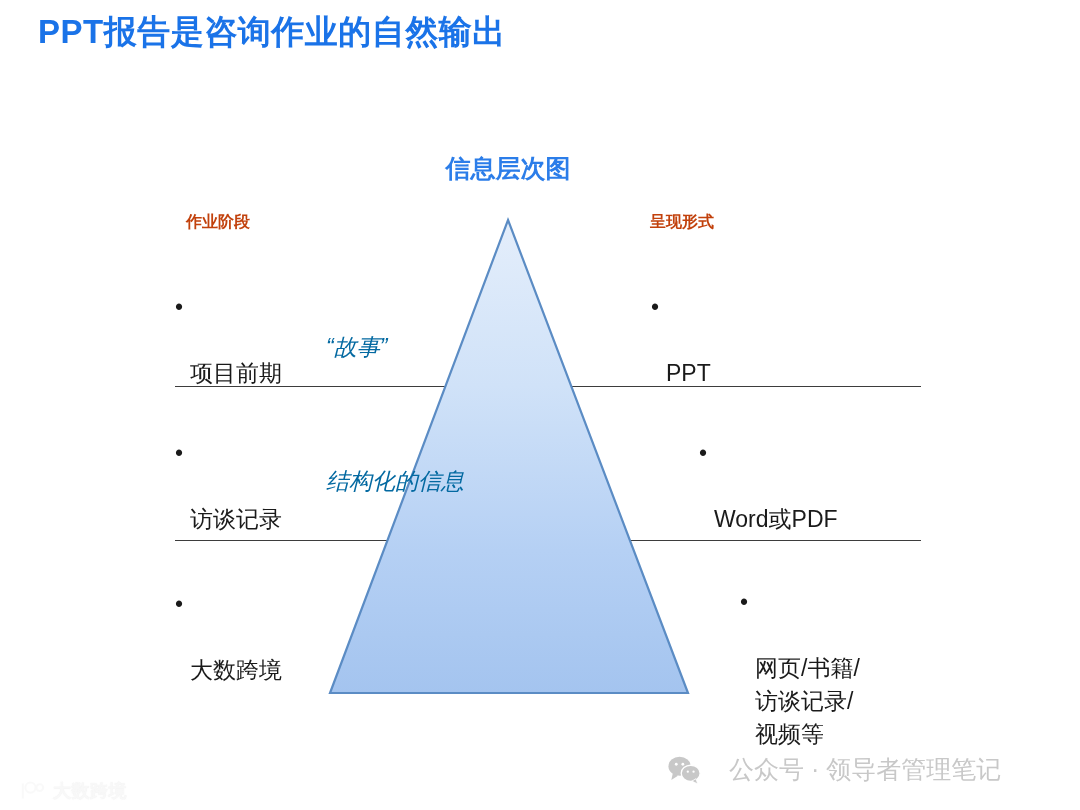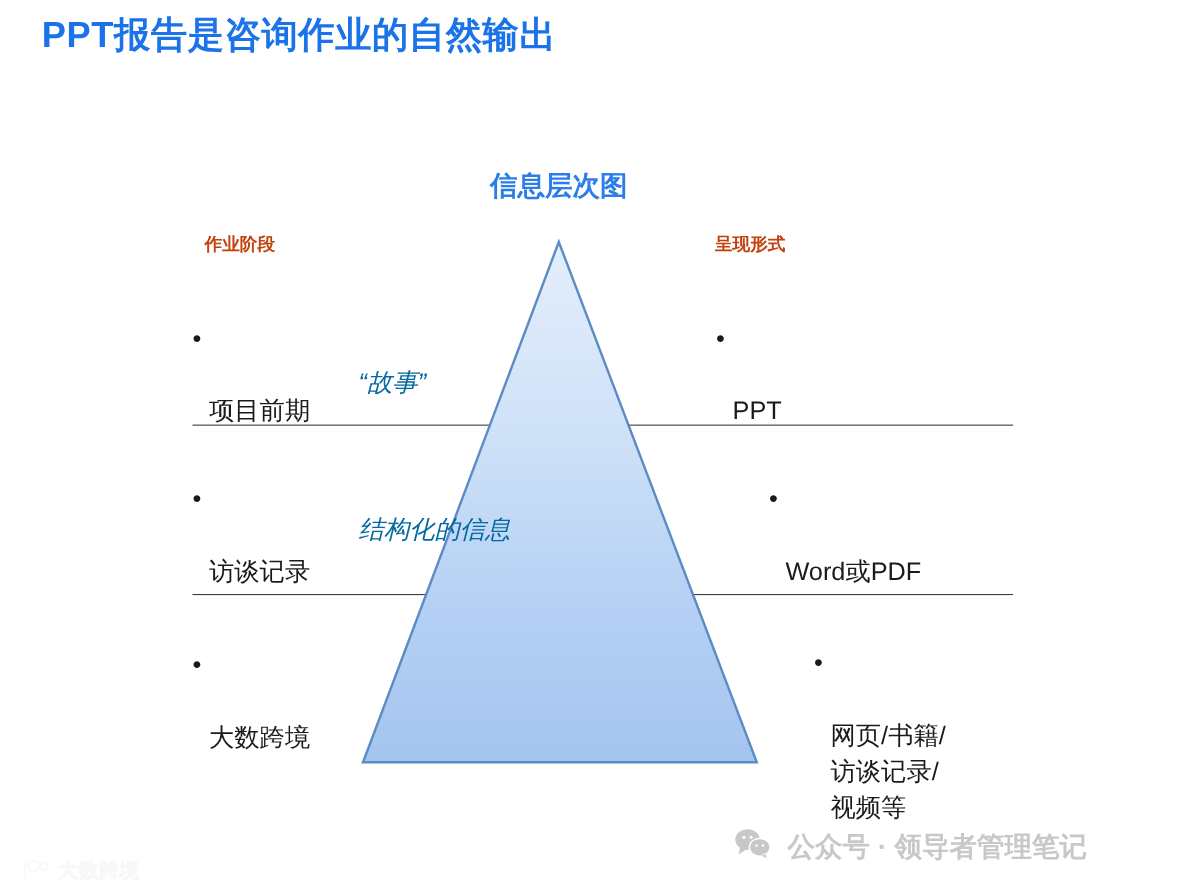--- a/index.html
+++ b/index.html
@@ -121,26 +121,25 @@
   #right-item-1 { left: 666px; top: 291px; }
   #right-item-2 { left: 714px; top: 437px; }
   #right-item-3 { left: 755px; top: 586px; }
 
   
   #wechat-footer {
     position: absolute;
     left: 668px;
     top: 753px;
     display: flex;
-    align-items: flex-start;
-    gap: 15px;
+    align-items: center;
+    gap: 28px;
     color: #c8c8c8;
     font-size: 25px;
     white-space: nowrap;
-    font-weight: bold;
   }
   #wechat-icon {
     display: block;
     width: 33px;
     height: 28px;
   }
 
   
   #brand-watermark {
     position: absolute;

